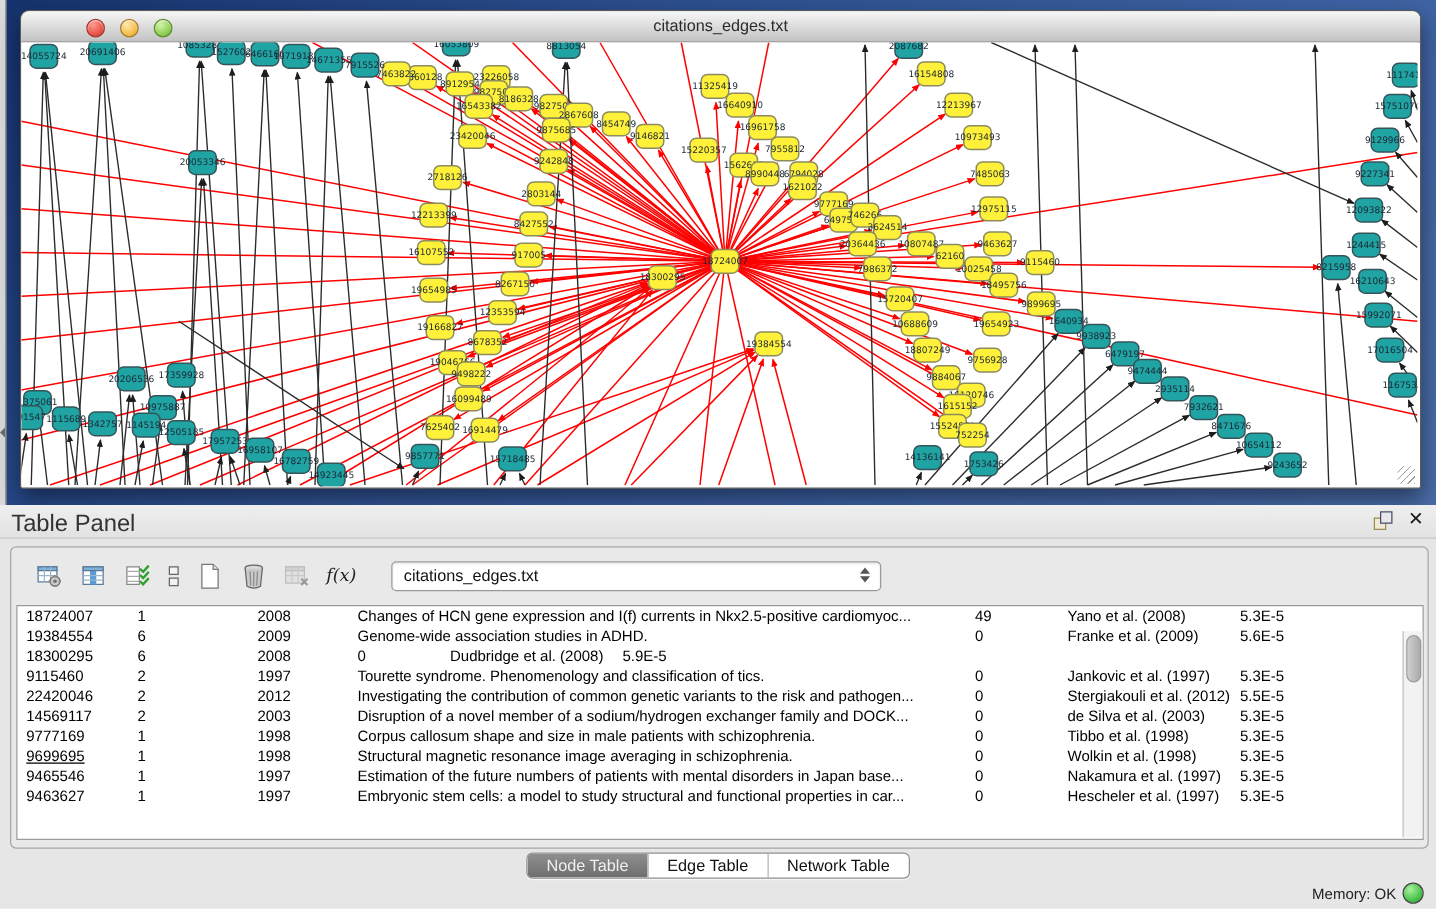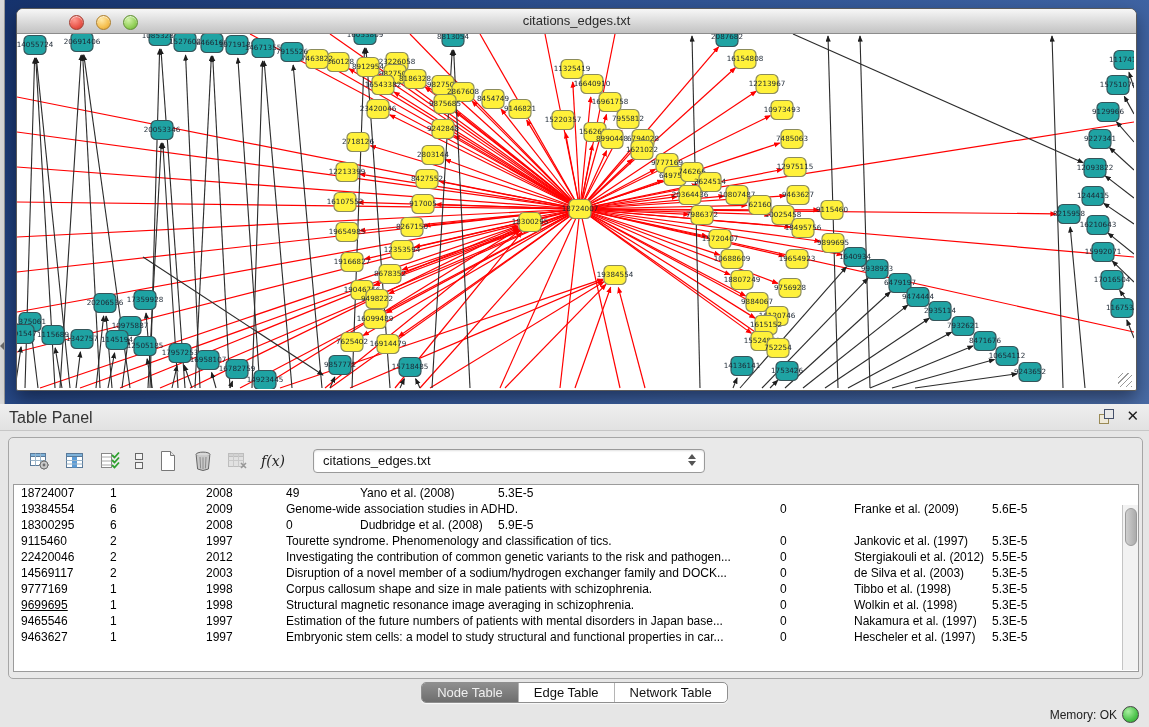--- a/index.html
+++ b/index.html
@@ -24,21 +24,21 @@
   .light.yellow{background:radial-gradient(circle at 35% 30%,#ffe9a8,#f5bf4f 60%,#d89b2e);border:1px solid #ad7d2a;}
   .light.green{background:radial-gradient(circle at 35% 30%,#d2f3a9,#93d058 60%,#66a833);border:1px solid #5e8f2f;}
   .canvas{position:relative;width:1117px;height:355px;background:#fff;}
   svg text{font-family:"DejaVu Sans","Liberation Sans",sans-serif;}
   .grip{position:absolute;right:2px;bottom:2px;width:14px;height:14px;
     background:repeating-linear-gradient(135deg,transparent 0 3px,#9a9a9a 3px 4px);}
 
   
   .table-panel{position:absolute;left:0;top:404px;width:1149px;height:323px;background:#e6e6e6;}
   .panel-header{position:relative;height:26px;background:linear-gradient(#efefef,#e2e2e2);border-bottom:1px solid #c6c6c6;}
-  .panel-title{position:absolute;left:9px;top:5px;font-size:16px;color:#333;}
+  .panel-title{position:absolute;left:9px;top:5px;font-size:19px;color:#333;}
   .panel-btns{position:absolute;right:10px;top:4px;display:flex;gap:12px;align-items:center;}
   .float-ic{position:relative;width:16px;height:16px;cursor:pointer;}
   .float-ic .sq1{position:absolute;left:1px;top:6px;width:8px;height:8px;border:1px solid #9a8a55;background:#efe9d8;}
   .float-ic .sq2{position:absolute;left:6px;top:1px;width:8px;height:8px;border:1px solid #44506a;background:#e8e8e8;}
   .close-ic{font-size:15px;font-weight:bold;color:#1a1a1a;line-height:16px;cursor:pointer;}
 
   .panel-body{position:absolute;left:8px;top:33px;width:1133px;height:240px;
     border:1px solid #a6a6a6;border-radius:5px;background:#e9e9e9;}
   .toolbar{position:absolute;left:18px;top:8px;height:30px;display:flex;align-items:center;}
   .tbtn{width:26px;height:26px;display:flex;align-items:center;justify-content:center;margin-right:9px;cursor:pointer;}
@@ -859,20 +859,21 @@
             </span>
         </div>
       </div>
 
       <div class="tablewrap">
         <div class="tbody" id="tbody">
             <div class="tr">
               <div class="td" style="width: 89px;">18724007</div>
               <div class="td" style="width: 96px;">1</div>
               <div class="td" style="width: 80px;">2008</div>
+              <div class="td" style="width: 494px;">Changes of HCN gene expression and I(f) currents in Nkx2.5-positive cardiomyoc...</div>
               <div class="td" style="width: 74px;">49</div>
               <div class="td" style="width: 138px;">Yano et al. (2008)</div>
               <div class="td" style="width: 138px;">5.3E-5</div>
             </div>
             <div class="tr">
               <div class="td" style="width: 89px;">19384554</div>
               <div class="td" style="width: 96px;">6</div>
               <div class="td" style="width: 80px;">2009</div>
               <div class="td" style="width: 494px;">Genome-wide association studies in ADHD.</div>
               <div class="td" style="width: 74px;">0</div>

